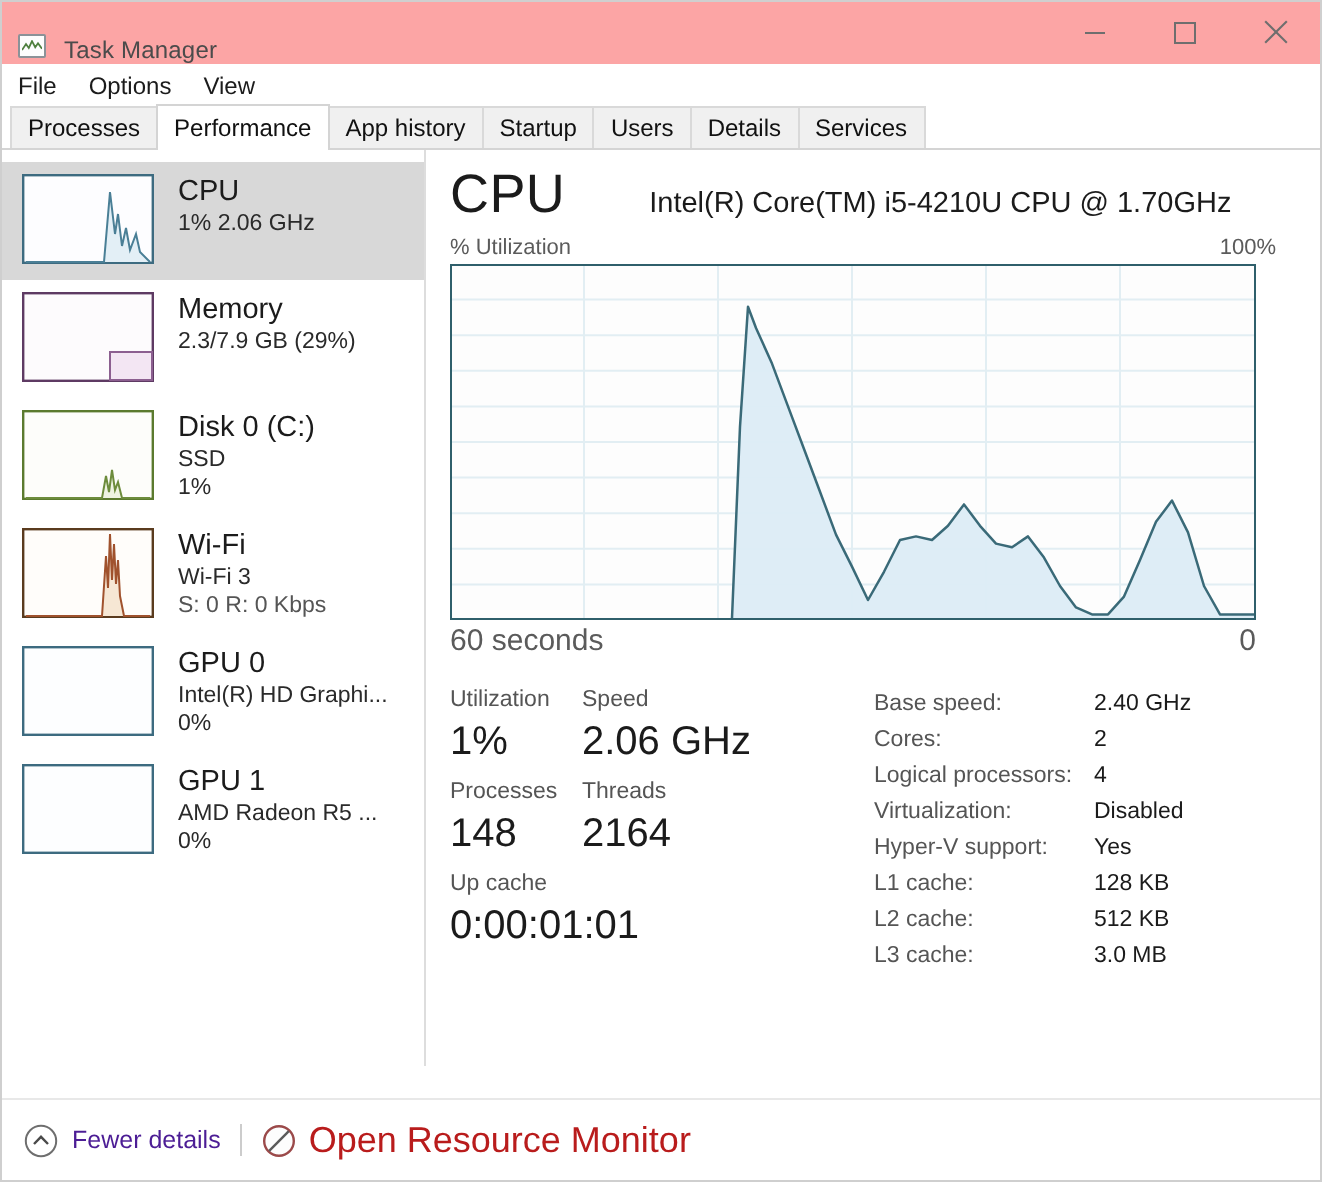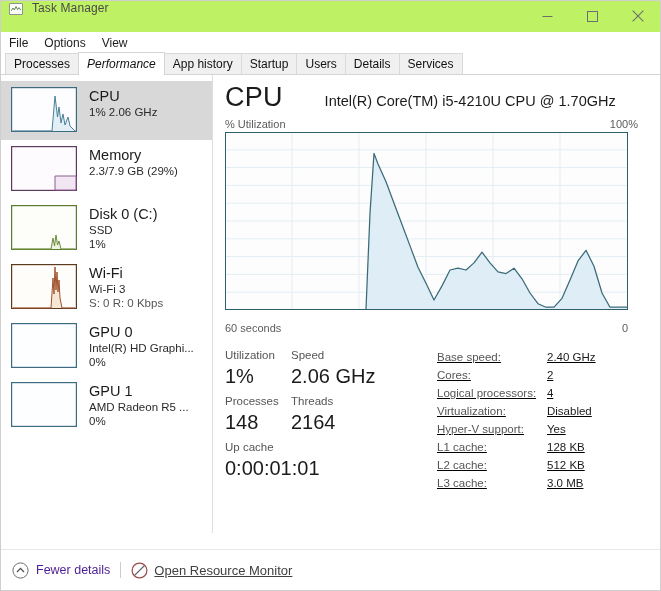--- a/index.html
+++ b/index.html
@@ -13,23 +13,23 @@
     position: relative;
     width: 661px; height: 591px;
     background: #ffffff;
     border: 1px solid #cfcfcf;
   }
 
   
   #titlebar {
     position: relative;
     height: 31px;
-    background: #bef264;
-    display: flex;
-    align-items: flex-start;
+    background: #fca5a5;
+    display: flex;
+    align-items: flex-end;
   }
   #app-icon {
     margin-left: 7px;
     width: 17px; height: 17px;
     position: relative;
     flex: none;
   }
   #app-icon .tm-frame {
     position: absolute; left: 1px; top: 2px;
     width: 14px; height: 12px;
@@ -95,21 +95,20 @@
     white-space: nowrap;
   }
   .tab.active {
     background: #ffffff;
     border-color: #d4d4d4;
     position: relative;
     z-index: 3;
     height: 23px;
     padding-top: 4px;
     margin-bottom: -1px;
-    font-style: italic;
   }
 
   
   #body {
     position: relative;
     display: flex;
     height: 458px;
     background: #d946ef;
   }
 
@@ -188,24 +187,24 @@
   #chart-wrap {
     margin-top: 2px;
     width: 403px;
     height: 178px;
     position: relative;
   }
   #chart-wrap svg { display: block; }
   #chart-foot {
     display: flex;
     justify-content: space-between;
-    font-size: 11px;
+    font-size: 15px;
     color: #5b5b5b;
     width: 403px;
-    margin-top: 12px;
+    margin-top: 2px;
   }
 
   
   #stats {
     display: flex;
     margin-top: 13px;
   }
   #stats-left { width: 212px; flex: none; }
   .stat-row { display: flex; }
   .stat-cell { width: 66px; }
@@ -216,21 +215,21 @@
     line-height: 16px;
     white-space: nowrap;
   }
   .stat-value {
     font-size: 20px;
     color: #1b1b1b;
     line-height: 27px;
     white-space: nowrap;
     margin-bottom: 3px;
   }
-  #stats-right { flex: 1; padding-top: 1px; text-decoration: underline; }
+  #stats-right { flex: 1; padding-top: 1px; }
   .spec-row {
     display: flex;
     font-size: 11.5px;
     color: #1b1b1b;
     line-height: 18px;
   }
   .spec-key { width: 110px; color: #555555; white-space: nowrap; }
   .spec-val { color: #1b1b1b; white-space: nowrap; }
 
   
@@ -247,25 +246,24 @@
   }
   .sb-item { display: flex; align-items: center; }
   .sb-sep { width: 1px; height: 16px; background: #cccccc; margin: 0 10px; }
   #fewer-label {
     font-size: 12.5px;
     color: #4c1d95;
     margin-left: 7px;
     white-space: nowrap;
   }
   #orm-label {
-    font-size: 13px;
-    color: #404040;
+    font-size: 18px;
+    color: #b91c1c;
     margin-left: 6px;
     white-space: nowrap;
-    text-decoration: underline;
   }
   .circ-icon { width: 17px; height: 17px; flex: none; }
 </style>
 </head>
 <body>
 
 <div id="app">
 
   <div id="titlebar">
     <div id="app-icon">

